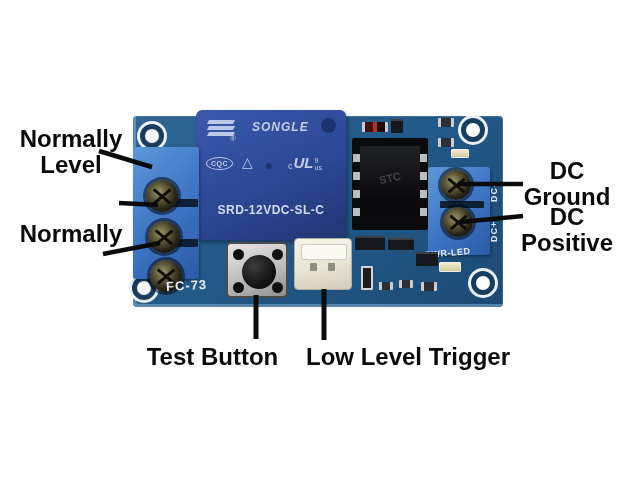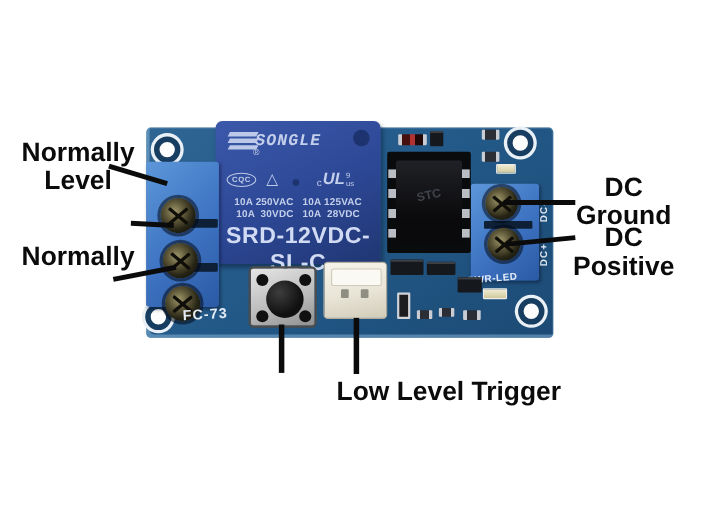--- a/index.html
+++ b/index.html
@@ -27,38 +27,38 @@
     background:linear-gradient(155deg,#3b58aa 0%, #2c4794 55%, #203672 100%);
     border-radius:6px; box-shadow:2px 3px 4px rgba(0,0,20,.35);
     color:#c3cfeb;
   }
   .relay-mold { position:absolute; right:10px; top:8px; width:15px; height:15px; border-radius:50%; background:#1d3370; }
   .songle-logo { position:absolute; left:12px; top:10px; width:30px; height:18px; }
   .songle-logo i { position:absolute; left:0; width:26px; height:4px; background:#bcc9e9; transform:skewX(-28deg); }
   .songle-logo i:nth-child(1){ top:0; } .songle-logo i:nth-child(2){ top:6px; } .songle-logo i:nth-child(3){ top:12px; }
   .reg-mark { position:absolute; left:34px; top:24px; font-size:8px; }
   .relay-brand {
-    position:absolute; left:36px; top:10px; font-family:Liberation Mono, monospace;
-    font-style:italic; font-weight:bold; font-size:15px; letter-spacing:1px;
+    position:absolute; left:56px; top:10px; font-family:Liberation Sans, sans-serif;
+    font-style:italic; font-weight:bold; font-size:12px; letter-spacing:1px;
   }
   .cert-row { position:absolute; left:10px; top:44px; width:132px; height:22px; }
   .cqc-oval {
     position:absolute; left:0; top:3px; border:1px solid #bcc9e9; border-radius:50%;
     font-size:7px; font-weight:bold; padding:2px 4px; letter-spacing:.5px;
   }
   .tri-mark { position:absolute; left:36px; top:0; font-size:14px; color:#bcc9e9; }
   .mold-dot { position:absolute; left:60px; top:9px; width:6px; height:6px; border-radius:50%; background:#1d3370; }
   .ul-mark { position:absolute; left:82px; top:0; display:flex; align-items:flex-end; }
   .ul-c { font-size:9px; margin-right:1px; }
   .ul-ul { font-size:15px; font-weight:bold; font-style:italic; }
   .ul-col { display:flex; flex-direction:column; font-size:7px; line-height:7px; margin-left:1px; }
   .ratings { position:absolute; left:0; top:68px; width:100%; text-align:center;
     font-size:9px; font-weight:bold; line-height:11px; white-space:pre; letter-spacing:.2px; }
   .relay-model { position:absolute; left:0; top:93px; width:100%; text-align:center;
-    font-size:21px; font-weight:bold; letter-spacing:.5px; color:#d1dbf3; }
+    font-size:12px; font-weight:bold; letter-spacing:.5px; color:#d1dbf3; }
   
   .tblock {
     position:absolute; background:linear-gradient(135deg,#5d97d9 0%, #3d73c2 55%, #2b5aa4 100%);
     border-radius:3px; box-shadow:1px 2px 3px rgba(0,0,25,.35);
   }
   .tslot { position:absolute; background:#0d2036; border-radius:1px; }
   .screw { position:absolute; border-radius:50%;
     background:radial-gradient(circle at 40% 38%, #9d9669 0%, #5d5738 32%, #262415 62%, #0b0a05 100%);
     box-shadow:0 0 0 3px rgba(4,10,22,.55);
   }
@@ -129,21 +129,20 @@
         <span class="mold-dot"></span>
         <span class="ul-mark">
           <span class="ul-c">c</span>
           <span class="ul-ul">UL</span>
           <span class="ul-col">
             <span>9</span>
             <span>us</span>
           </span>
         </span>
       </div>
-      <div class="ratings"><span>10A 250VAC   10A 125VAC</span><br><span>10A  30VDC   10A  28VDC</span></div>
       <div class="relay-model">SRD-12VDC-SL-C</div>
     </div>
 
     <div class="tblock" style="left:0; top:31px; width:66px; height:132px;">
       <div class="tslot" style="left:25px; top:52px; width:40px; height:8px;"></div>
       <div class="tslot" style="left:27px; top:92px; width:38px; height:8px;"></div>
       <div class="screw" style="left:13px; top:33px;  width:32px; height:32px;"></div>
       <div class="screw" style="left:15px; top:74px;  width:32px; height:32px;"></div>
       <div class="screw" style="left:17px; top:113px; width:32px; height:32px;"></div>
     </div>
@@ -209,17 +208,20 @@
   </div>
   <div class="label" style="left:5px;  top:221px; width:132px;">
     <span>Normally</span><br>
   </div>
   <div class="label" style="left:503px; top:158px; width:128px;">
     <span>DC</span><br><span>Ground</span>
   </div>
   <div class="label" style="left:503px; top:204px; width:128px;">
     <span>DC</span><br><span>Positive</span>
   </div>
+  <div class="label" style="left:145px; top:344px; width:135px;">
+    <span>Test Button</span>
+  </div>
   <div class="label" style="left:303px; top:344px; width:210px;">
     <span>Low Level Trigger</span>
   </div>
 
 </div>
 
 </body></html>

